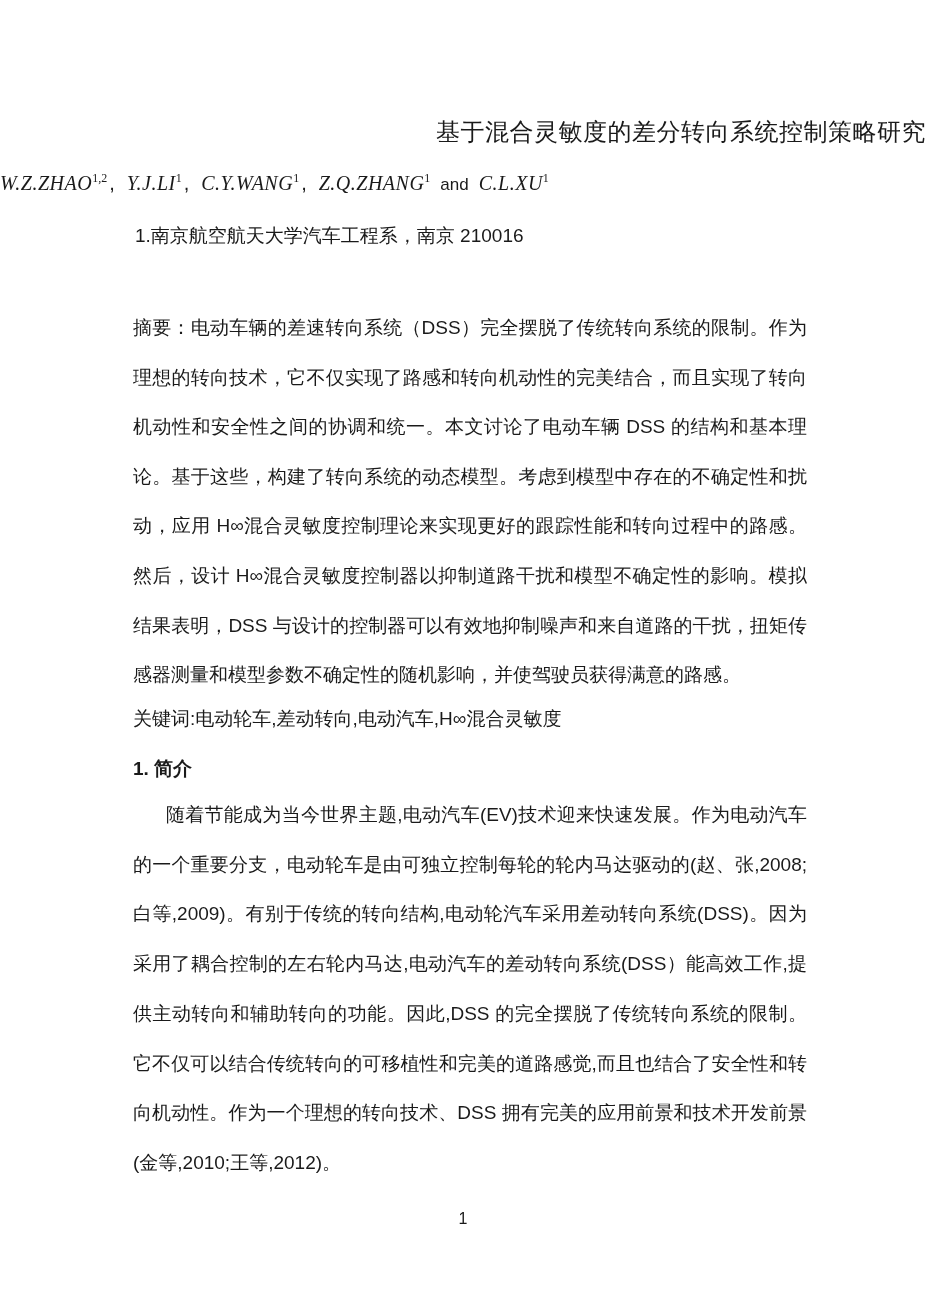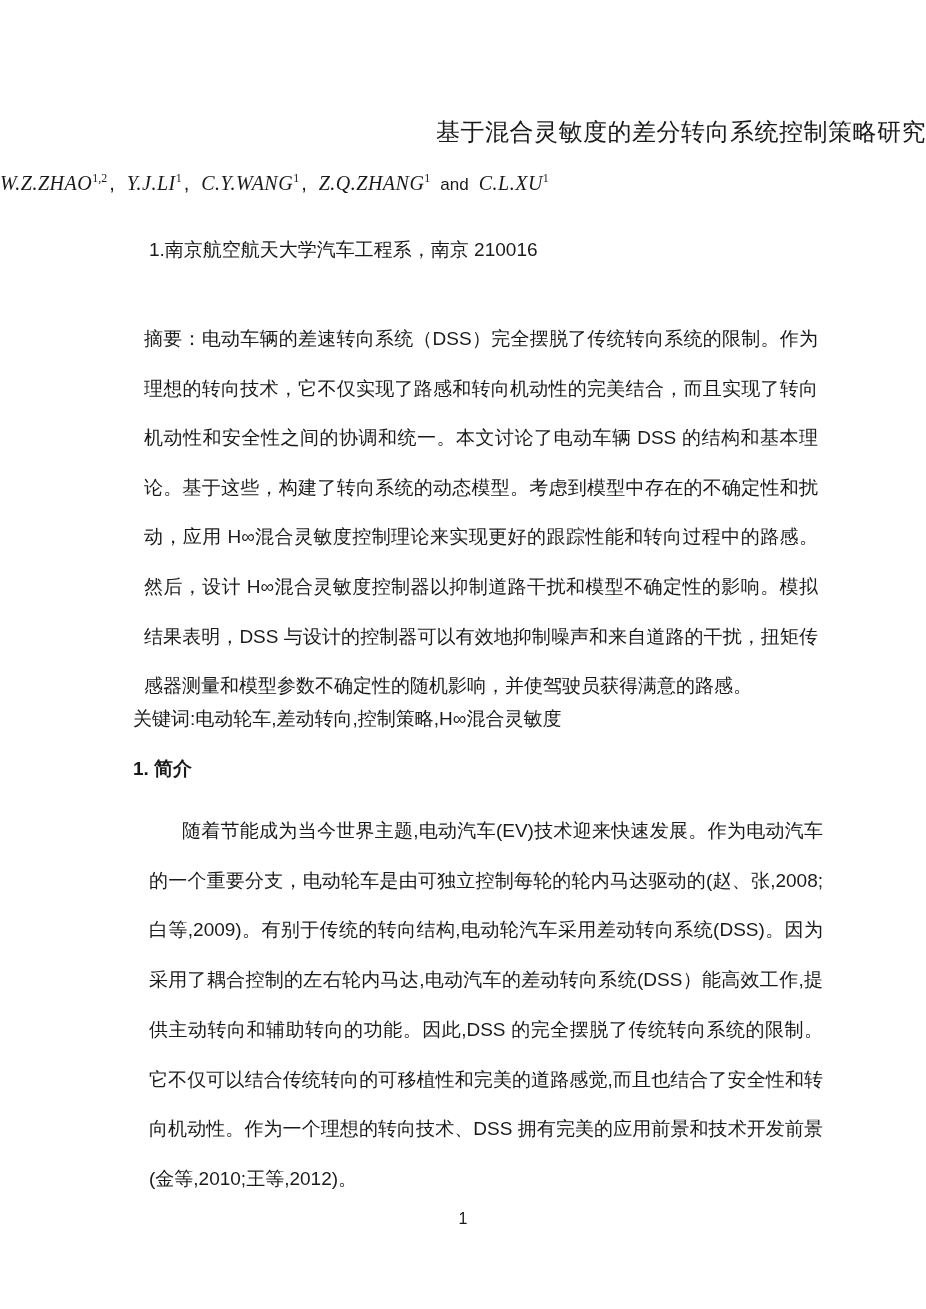--- a/index.html
+++ b/index.html
@@ -53,32 +53,32 @@
     margin: 0 12px 0 2px;
   }
   .authors .conj {
     display: inline-block;
     margin: 0 10px 0 10px;
     font-size: 17px;
   }
   .aff {
     position: absolute;
     left: 133px;
-    margin: 16px;
+    margin: 2px;
     font-size: 19px;
     line-height: 26px;
   }
   .aff-1 { top: 221px; }
   .aff-2 { top: 273px; }
   .abstract {
     position: absolute;
     top: 303px;
     left: 133px;
     width: 674px;
-    margin: 11px;
+    margin: 0;
     font-size: 19px;
     line-height: 49.6px;
     text-align: justify;
   }
   .keywords {
     position: absolute;
     top: 706px;
     left: 133px;
     width: 674px;
     margin: 0;
@@ -92,21 +92,21 @@
     margin: 0;
     font-size: 19px;
     font-weight: 700;
     line-height: 26px;
   }
   .intro {
     position: absolute;
     top: 790px;
     left: 133px;
     width: 674px;
-    margin: 16px;
+    margin: 0;
     font-size: 19px;
     line-height: 49.7px;
     text-align: justify;
     text-indent: 33px;
   }
   .page-number {
     position: absolute;
     top: 1208px;
     left: 0;
     width: 100%;
@@ -124,21 +124,21 @@
 
   <div class="authors">
     <span><span class="author-name">W.Z.ZHAO</span><sup>1,2</sup></span><span class="sep">,</span><span><span class="author-name">Y.J.LI</span><sup>1</sup></span><span class="sep">,</span><span><span class="author-name">C.Y.WANG</span><sup>1</sup></span><span class="sep">,</span><span><span class="author-name">Z.Q.ZHANG</span><sup>1</sup></span><span class="conj">and</span><span><span class="author-name">C.L.XU</span><sup>1</sup></span>
   </div>
 
   <p class="aff aff-1">1.南京航空航天大学汽车工程系，南京 210016</p>
 
 
   <p class="abstract"><span>摘要：</span><span>电动车辆的差速转向系统（DSS）完全摆脱了传统转向系统的限制。作为理想的转向技术，它不仅实现了路感和转向机动性的完美结合，而且实现了转向机动性和安全性之间的协调和统一。本文讨论了电动车辆 DSS 的结构和基本理论。基于这些，构建了转向系统的动态模型。考虑到模型中存在的不确定性和扰动，应用 H∞混合灵敏度控制理论来实现更好的跟踪性能和转向过程中的路感。然后，设计 H∞混合灵敏度控制器以抑制道路干扰和模型不确定性的影响。模拟结果表明，DSS 与设计的控制器可以有效地抑制噪声和来自道路的干扰，扭矩传感器测量和模型参数不确定性的随机影响，并使驾驶员获得满意的路感。</span></p>
 
-  <p class="keywords"><span>关键词:</span><span>电动轮车,差动转向,控制策略,H∞混合灵敏度</span></p>
+  <p class="keywords"><span>关键词:</span><span>电动轮车,差动转向,电动汽车,H∞混合灵敏度</span></p>
 
   <h2 class="section-heading">1. 简介</h2>
 
   <p class="intro">随着节能成为当今世界主题,电动汽车(EV)技术迎来快速发展。作为电动汽车的一个重要分支，电动轮车是由可独立控制每轮的轮内马达驱动的(赵、张,2008;白等,2009)。有别于传统的转向结构,电动轮汽车采用差动转向系统(DSS)。因为采用了耦合控制的左右轮内马达,电动汽车的差动转向系统(DSS）能高效工作,提供主动转向和辅助转向的功能。因此,DSS 的完全摆脱了传统转向系统的限制。它不仅可以结合传统转向的可移植性和完美的道路感觉,而且也结合了安全性和转向机动性。作为一个理想的转向技术、DSS 拥有完美的应用前景和技术开发前景(金等,2010;王等,2012)。</p>
 
   <div class="page-number">1</div>
 
 </div>
 
 </body></html>

